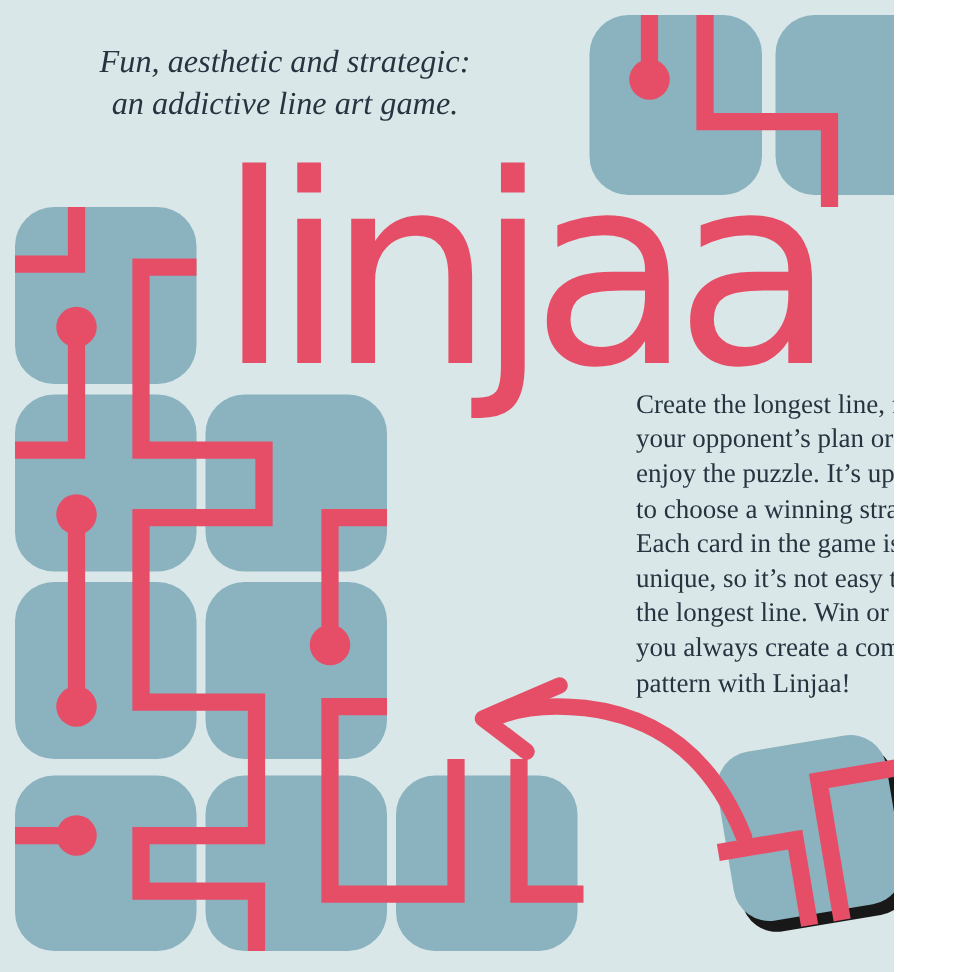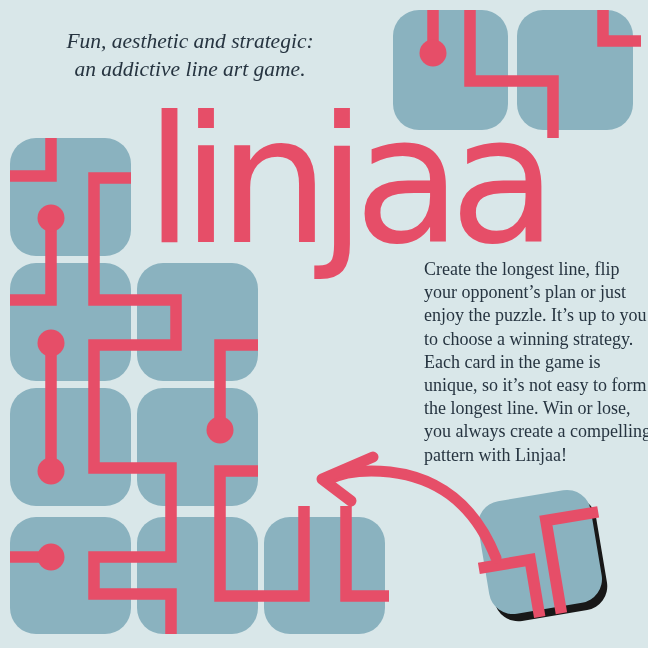--- a/index.html
+++ b/index.html
@@ -1,18 +1,18 @@
 <!DOCTYPE html>
 <html><head>
 <meta charset="utf-8">
 <style>
   html,body{margin:0;padding:0;}
   .stage{
     position:relative;
-    width:648px;height:648px;
+    width:596px;height:648px;
     overflow:hidden;
     font-family:"Liberation Serif", serif;
   }
   svg.board{position:absolute;left:0;top:0;}
   .tagline{
     position:absolute;
     left:22px;top:27px;width:336px;
     text-align:center;
     font-style:italic;
     font-size:21.5px;

